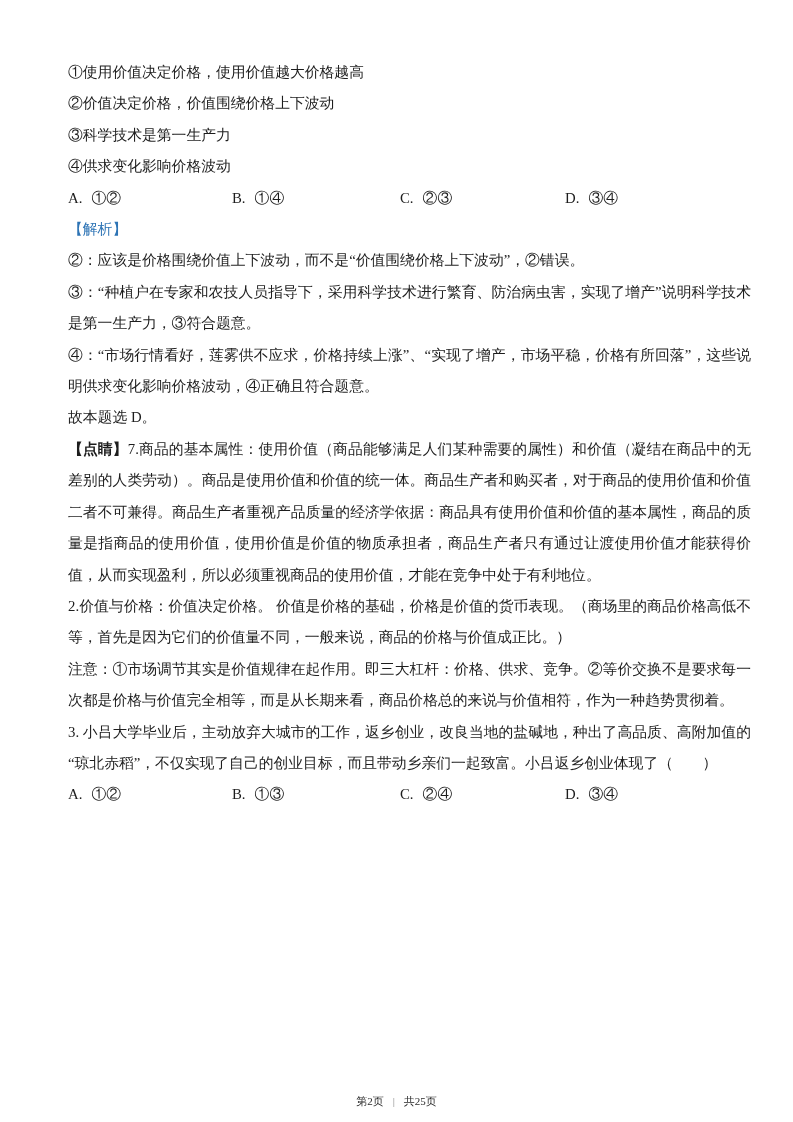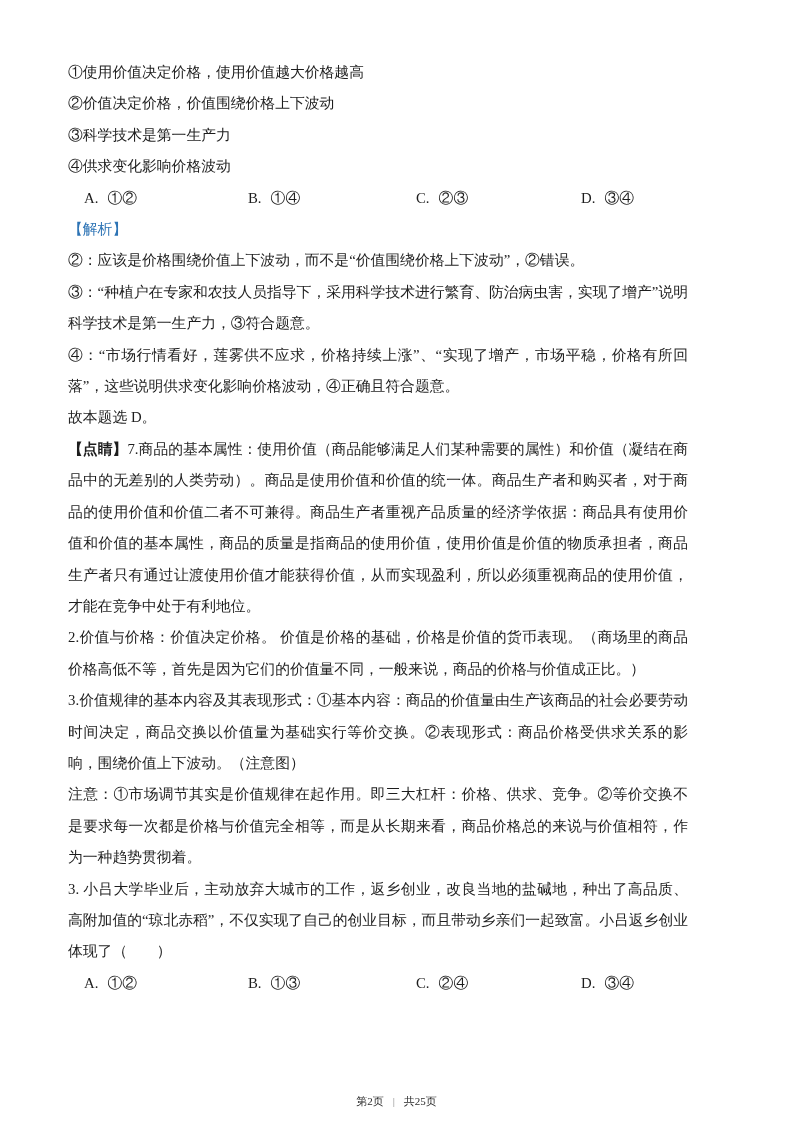--- a/index.html
+++ b/index.html
@@ -7,28 +7,28 @@
     width: 793px; height: 1122px;
     background: #ffffff;
     position: relative;
     overflow: hidden;
     font-family: "Liberation Serif", "DejaVu Serif", serif;
     color: #1d1d1d;
   }
   .content {
     position: absolute;
     top: 0; left: 0; right: 0;
-    padding: 57px 105px 0 68px;
+    padding: 57px 42px 0 68px;
     font-size: 14.8px;
     line-height: 31.4px;
   }
   .content p { margin: 0; text-align: justify; }
   .marker-blue { color: #2e74b5; }
   .marker-bold { font-weight: bold; }
-  .opts { display: flex; margin-left: 16px; }
+  .opts { display: flex; }
   .opt { white-space: nowrap; }
   .opt:nth-child(1) { width: 164px; }
   .opt:nth-child(2) { width: 168px; }
   .opt:nth-child(3) { width: 165px; }
   .opt-label { margin-right: 9px; }
   .footer {
     position: absolute;
     left: 0; right: 0; bottom: 13px;
     text-align: center;
     font-size: 11px;
@@ -58,21 +58,20 @@
 
 
   <p>②：应该是价格围绕价值上下波动，而不是“价值围绕价格上下波动”，②错误。</p>
   <p>③：“种植户在专家和农技人员指导下，采用科学技术进行繁育、防治病虫害，实现了增产”说明科学技术是第一生产力，③符合题意。</p>
   <p>④：“市场行情看好，莲雾供不应求，价格持续上涨”、“实现了增产，市场平稳，价格有所回落”，这些说明供求变化影响价格波动，④正确且符合题意。</p>
   <p>故本题选 D。</p>
 
   <p><span class="marker-bold">【点睛】</span><span>7.商品的基本属性：使用价值（商品能够满足人们某种需要的属性）和价值（凝结在商品中的无差别的人类劳动）。商品是使用价值和价值的统一体。商品生产者和购买者，对于商品的使用价值和价值二者不可兼得。商品生产者重视产品质量的经济学依据：商品具有使用价值和价值的基本属性，商品的质量是指商品的使用价值，使用价值是价值的物质承担者，商品生产者只有通过让渡使用价值才能获得价值，从而实现盈利，所以必须重视商品的使用价值，才能在竞争中处于有利地位。</span></p>
 
   <p>2.价值与价格：价值决定价格。 价值是价格的基础，价格是价值的货币表现。（商场里的商品价格高低不等，首先是因为它们的价值量不同，一般来说，商品的价格与价值成正比。）</p>
-  <p>3.价值规律的基本内容及其表现形式：①基本内容：商品的价值量由生产该商品的社会必要劳动时间决定，商品交换以价值量为基础实行等价交换。②表现形式：商品价格受供求关系的影响，围绕价值上下波动。（注意图）</p>
   <p>注意：①市场调节其实是价值规律在起作用。即三大杠杆：价格、供求、竞争。②等价交换不是要求每一次都是价格与价值完全相等，而是从长期来看，商品价格总的来说与价值相符，作为一种趋势贯彻着。</p>
 
   <p>3. 小吕大学毕业后，主动放弃大城市的工作，返乡创业，改良当地的盐碱地，种出了高品质、高附加值的“琼北赤稻”，不仅实现了自己的创业目标，而且带动乡亲们一起致富。小吕返乡创业体现了（　　）</p>
 
   <div class="opts">
     <span class="opt"><span class="opt-label">A.</span><span class="opt-value">①②</span></span>
     <span class="opt"><span class="opt-label">B.</span><span class="opt-value">①③</span></span>
     <span class="opt"><span class="opt-label">C.</span><span class="opt-value">②④</span></span>
     <span class="opt"><span class="opt-label">D.</span><span class="opt-value">③④</span></span>
   </div>

